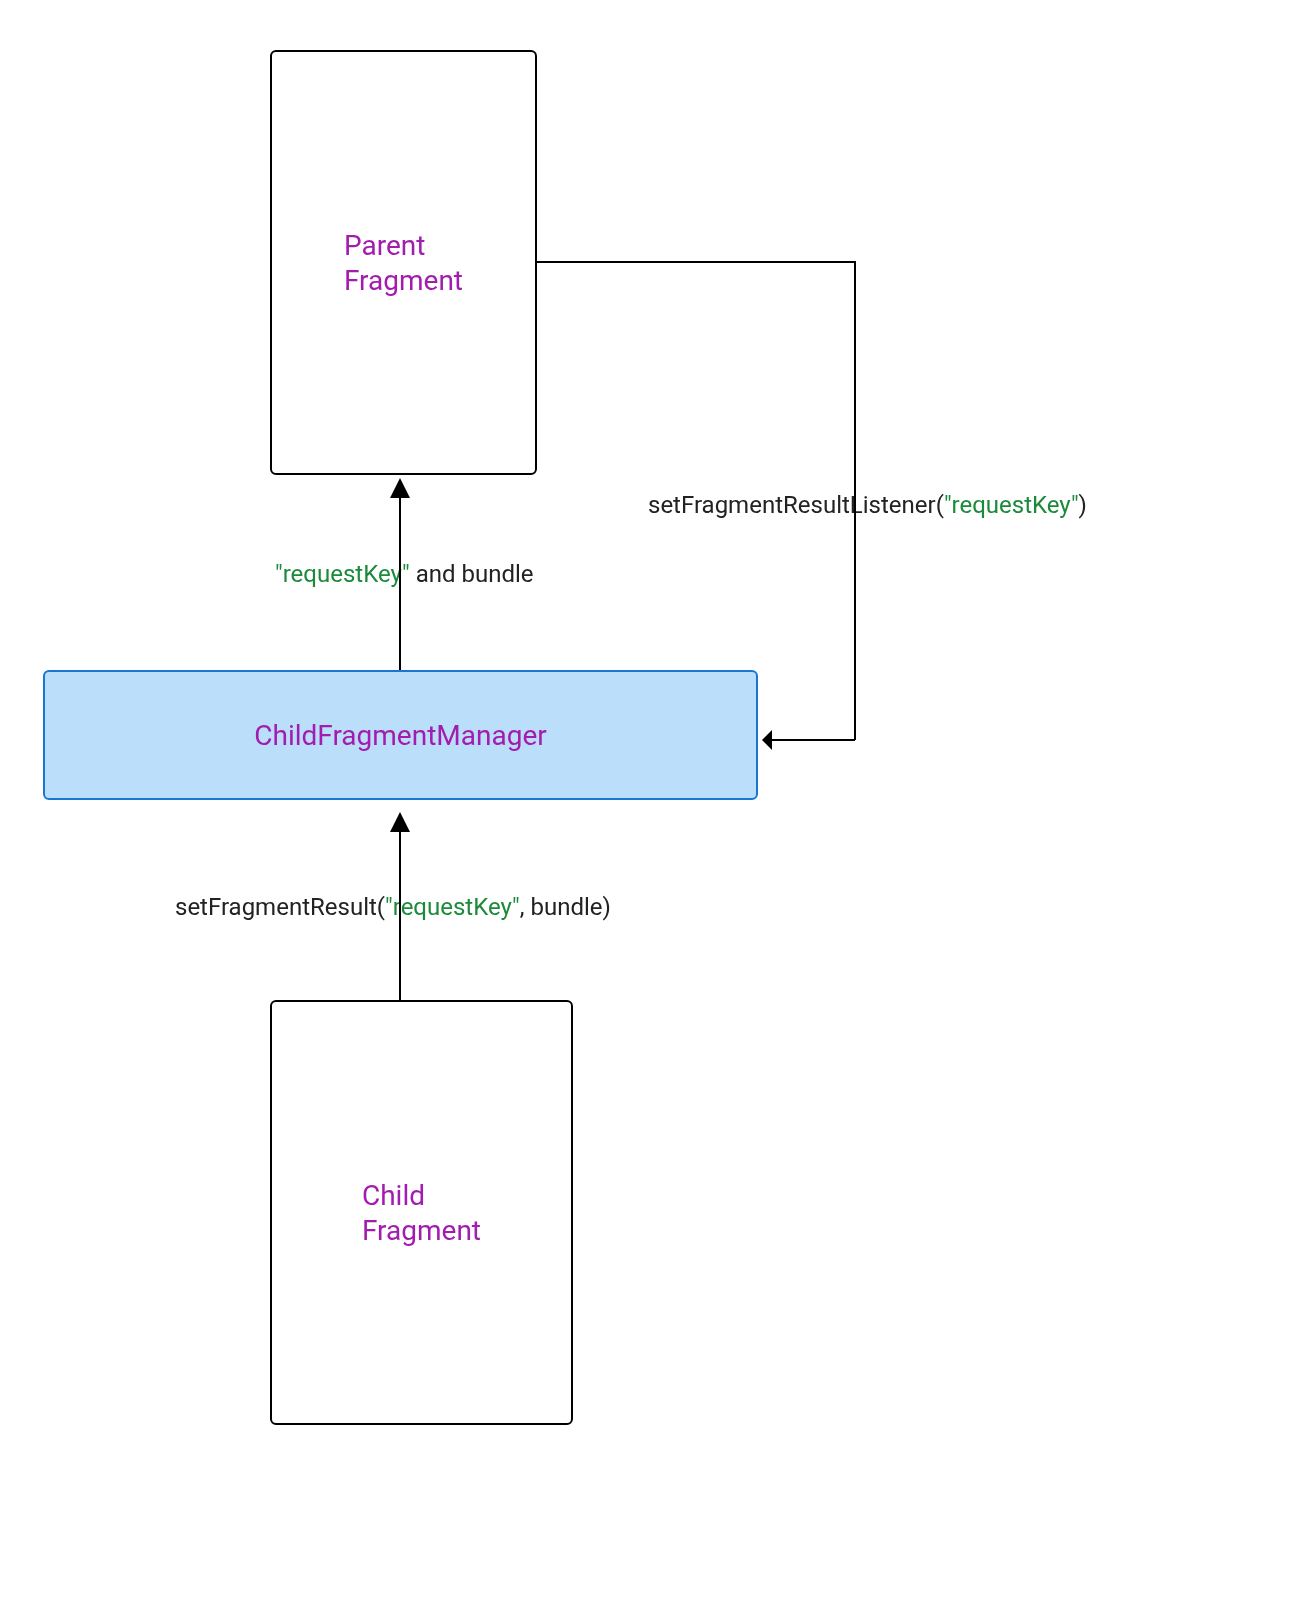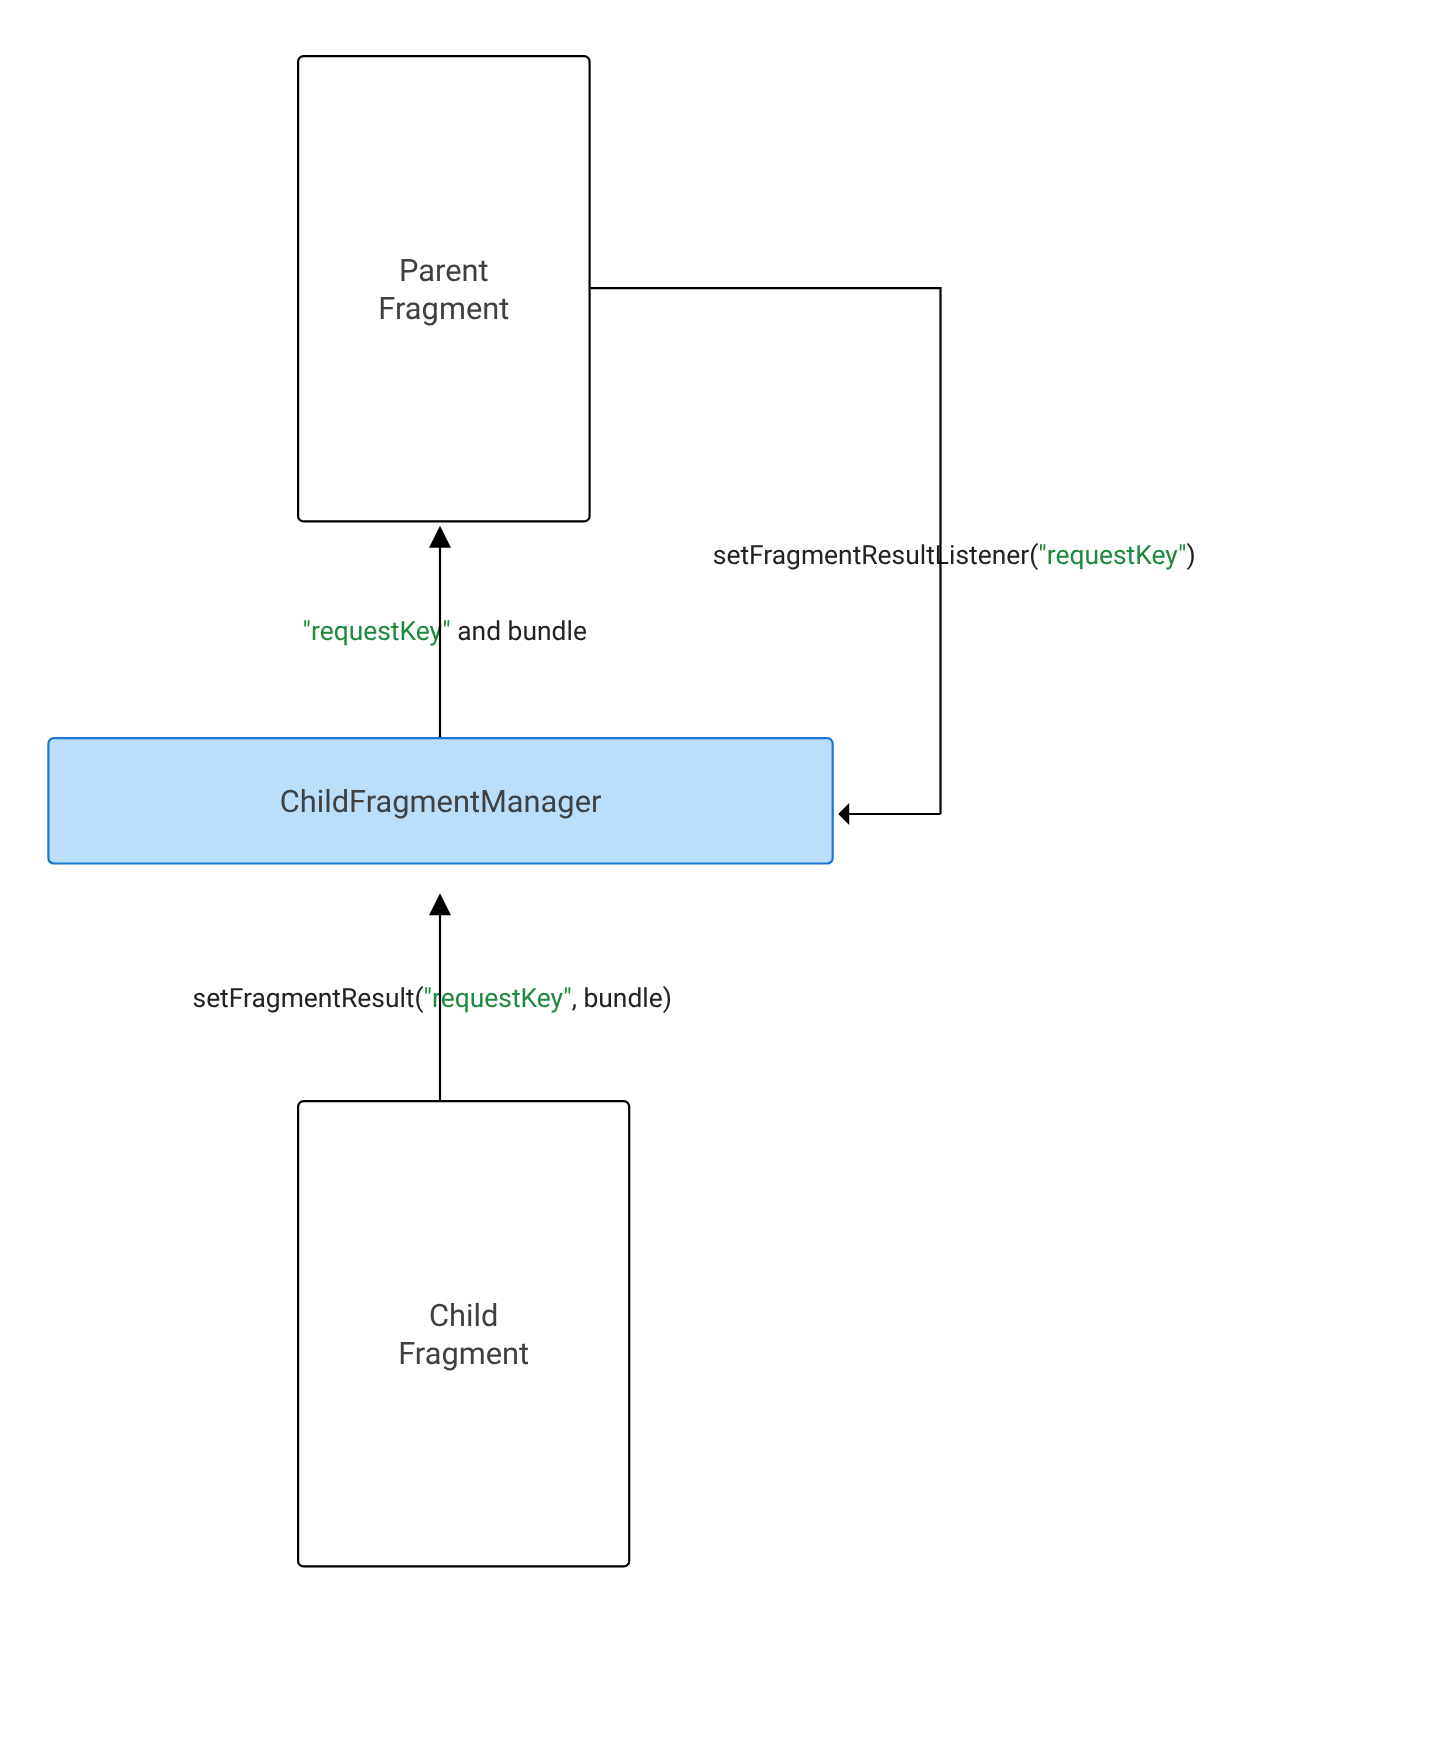--- a/index.html
+++ b/index.html
@@ -13,24 +13,24 @@
       position: relative;
     }
     .box {
       position: absolute;
       border: 2px solid #000;
       border-radius: 6px;
       background: #fff;
       display: flex;
       align-items: center;
       justify-content: center;
-      text-align: center;
+      text-align: left;
       font-size: 28px;
       line-height: 1.25;
-      color: #404040;
+      color: #a21caf;
     }
     .manager {
       background: #bbdefb;
       border: 2px solid #1976d2;
       border-radius: 6px;
     }
     .label {
       position: absolute;
       font-size: 24px;
       color: #222;
@@ -50,21 +50,21 @@
 </head>
 <body>
 
 <div class="box" style="left:270px; top:50px; width:267px; height:425px;">
   <div>
     <span>Parent</span><br>
     <span>Fragment</span>
   </div>
 </div>
 
-<div class="box manager" style="left:43px; top:670px; width:715px; height:116px;">
+<div class="box manager" style="left:43px; top:670px; width:715px; height:130px;">
   <span>ChildFragmentManager</span>
 </div>
 
 <div class="box" style="left:270px; top:1000px; width:303px; height:425px;">
   <div>
     <span>Child</span><br>
     <span>Fragment</span>
   </div>
 </div>
 

